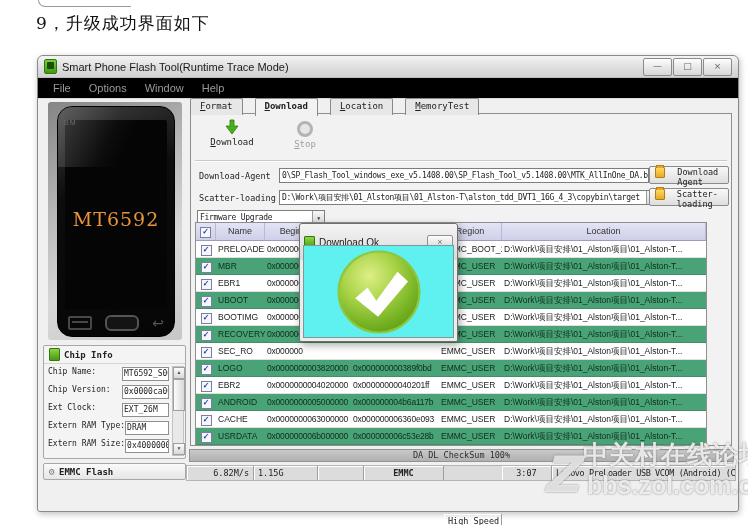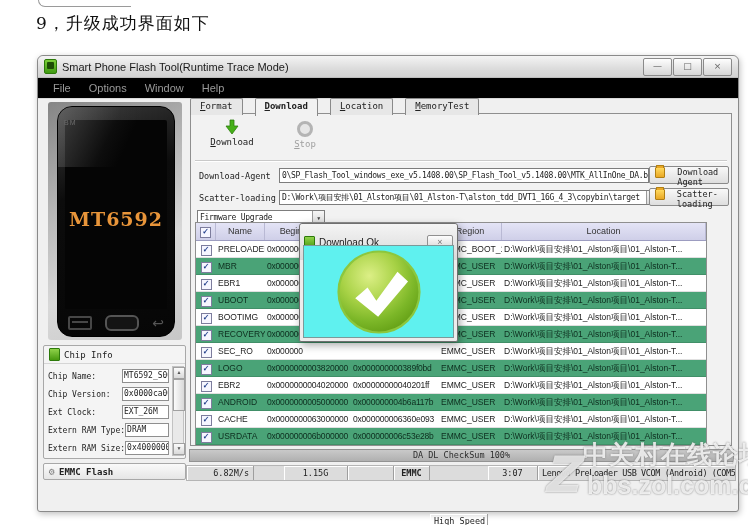--- a/index.html
+++ b/index.html
@@ -34,35 +34,35 @@
   
   .phone-photo{position:absolute;left:10px;top:46px;width:134px;height:238px;border-radius:3px;
     background:linear-gradient(150deg,#858585,#b5b5b5 35%,#d8d8d8 65%,#c7c7c7);}
   .phone-body{position:absolute;left:9px;top:4px;width:116px;height:229px;border-radius:15px;
     background:linear-gradient(160deg,#3c3c3c,#0c0c0c 35%,#060606);border:1px solid #000;overflow:hidden;}
   .phone-screen{position:absolute;left:7px;top:13px;right:7px;bottom:27px;background:#050505;border-radius:2px;}
   .phone-gloss{position:absolute;left:0;top:0;right:0;height:60px;
     background:linear-gradient(115deg,rgba(140,140,140,.45),rgba(60,60,60,.15) 45%,transparent 60%);}
   .phone-corner{position:absolute;left:6px;top:12px;font-size:7px;color:#6b6b6b;letter-spacing:1px;}
   .phone-brand{position:absolute;left:0;right:0;top:44%;text-align:center;
-    font-family:"DejaVu Serif",serif;font-weight:bold;font-size:19px;color:#e8953a;letter-spacing:1px;}
+    font-family:"DejaVu Serif",serif;font-weight:normal;font-size:19px;color:#e8953a;letter-spacing:1px;}
   .phone-nav{position:absolute;left:10px;right:10px;bottom:6px;height:15px;display:flex;
     justify-content:space-between;align-items:center;}
   .nav-menu{width:20px;height:10px;border:2px solid #474747;border-radius:2px;position:relative;}
   .nav-menu::after{content:"";position:absolute;left:2px;right:2px;top:3px;height:2px;background:#474747;}
   .nav-home{width:30px;height:12px;border:2px solid #555;border-radius:6px;background:#141414;}
   .nav-back{font-size:14px;color:#555;line-height:12px;font-family:"DejaVu Sans",sans-serif;}
 
   .chip-panel{position:absolute;left:5px;top:289px;width:143px;height:114px;background:#f4f4f4;
     border:1px solid #a8a8a8;border-radius:2px;box-sizing:border-box;overflow:hidden;}
   .chip-title{height:17px;display:flex;align-items:center;padding-left:5px;border-bottom:1px solid #d5d5d5;
-    font-family:"DejaVu Sans Mono",monospace;font-size:9px;font-weight:normal;color:#222;gap:4px;}
+    font-family:"DejaVu Sans Mono",monospace;font-size:9px;font-weight:bold;color:#222;gap:4px;}
   .chip-icon{width:9px;height:11px;background:linear-gradient(180deg,#8fd24a,#47990f);border:1px solid #2d7a0a;border-radius:1px;}
   .chip-rows{position:absolute;left:4px;top:21px;right:16px;}
-  .chip-row{display:flex;align-items:center;height:18px;}
+  .chip-row{display:flex;height:18px;}
   .chip-label{flex:1;font-family:"DejaVu Sans Mono",monospace;font-size:8px;color:#222;white-space:nowrap;}
   .chip-value{width:44px;height:12px;background:#fff;border:1px solid #8f8f8f;
     font-family:"DejaVu Sans Mono",monospace;font-size:8px;color:#222;line-height:12px;
     overflow:hidden;white-space:nowrap;padding-left:1px;}
   .chip-scroll{position:absolute;right:1px;top:20px;bottom:2px;width:12px;background:#e9e9e9;border:1px solid #c2c2c2;box-sizing:border-box;}
   .scroll-btn{position:absolute;left:0;width:10px;height:10px;background:linear-gradient(180deg,#fbfbfb,#d9d9d9);
     border:1px solid #a0a0a0;font-size:5px;text-align:center;line-height:9px;color:#555;}
   .scroll-up{top:0;} .scroll-down{bottom:0;}
   .scroll-thumb{position:absolute;left:0;top:12px;width:10px;height:30px;border:1px solid #a0a0a0;
     background:linear-gradient(90deg,#fbfbfb,#d9d9d9);}
@@ -137,23 +137,23 @@
   .progress{position:absolute;left:151px;top:393px;width:545px;height:13px;box-sizing:border-box;
     background:linear-gradient(180deg,#c9c9c9,#b0b0b0);border:1px solid #939393;
     font-family:"DejaVu Sans Mono",monospace;font-size:8.5px;color:#2e2e2e;text-align:center;line-height:11px;}
   .statusbar{position:absolute;left:148px;top:409px;width:550px;height:16px;display:flex;
     background:#dcdcdc;border:1px solid #b5b5b5;box-sizing:border-box;}
   .seg{height:14px;line-height:14px;font-family:"DejaVu Sans Mono",monospace;font-size:8.5px;color:#222;
     border-right:1px solid #9e9e9e;box-shadow:inset 1px 1px 0 #fff;box-sizing:border-box;
     overflow:hidden;white-space:nowrap;padding:0 4px;}
   .seg.bold{font-weight:bold;}
   .seg:nth-of-type(1){width:67px;text-align:right;}
-  .seg:nth-of-type(2){width:64px;text-align:center;margin-left:30px;}
+  .seg:nth-of-type(2){width:64px;text-align:left;}
   .seg:nth-of-type(3){width:46px;}
-  .seg:nth-of-type(4){width:36px;text-align:center;}
+  .seg:nth-of-type(4){width:80px;text-align:center;}
   .seg:nth-of-type(5){width:58px;text-align:center;margin-top:48px;}
   .seg:nth-of-type(6){width:50px;text-align:center;}
   .seg:nth-of-type(7){flex:1;border-right:none;letter-spacing:-0.4px;}
 
   
   .watermark{position:absolute;left:545px;top:438px;width:203px;z-index:9;color:rgba(255,255,255,.82);
     text-shadow:0 0 2px rgba(110,110,110,.9);pointer-events:none;}
   .wm-logo{position:absolute;left:2px;top:8px;font-size:50px;font-weight:bold;
     font-family:"DejaVu Sans",sans-serif;transform:skewX(-14deg);color:rgba(255,255,255,.75);}
   .wm-line1{margin-left:38px;font-size:25px;font-weight:bold;letter-spacing:1px;white-space:nowrap;}

